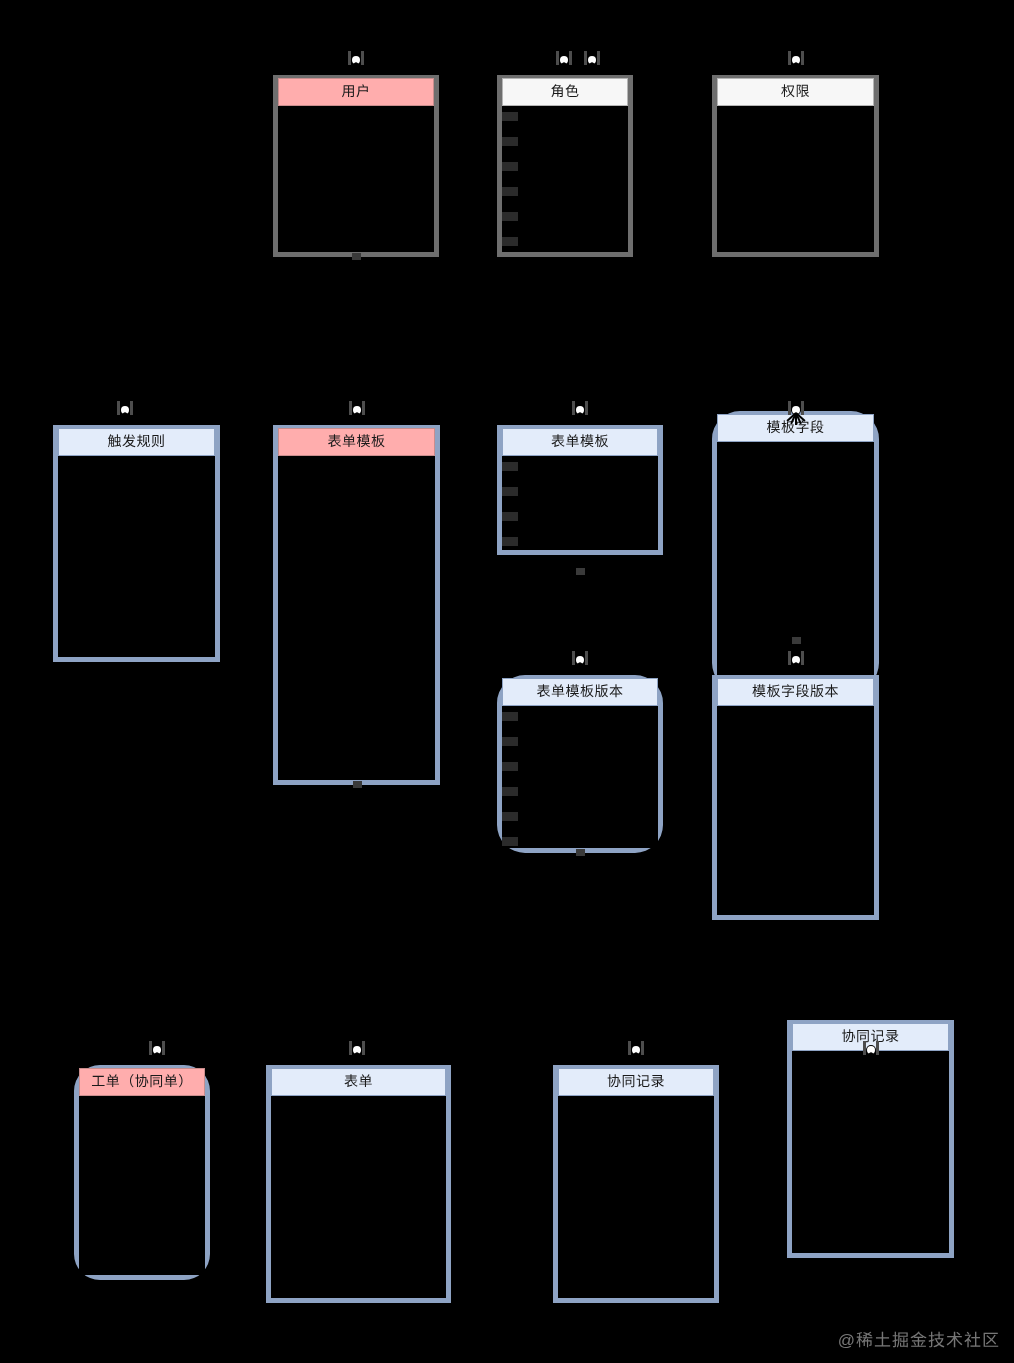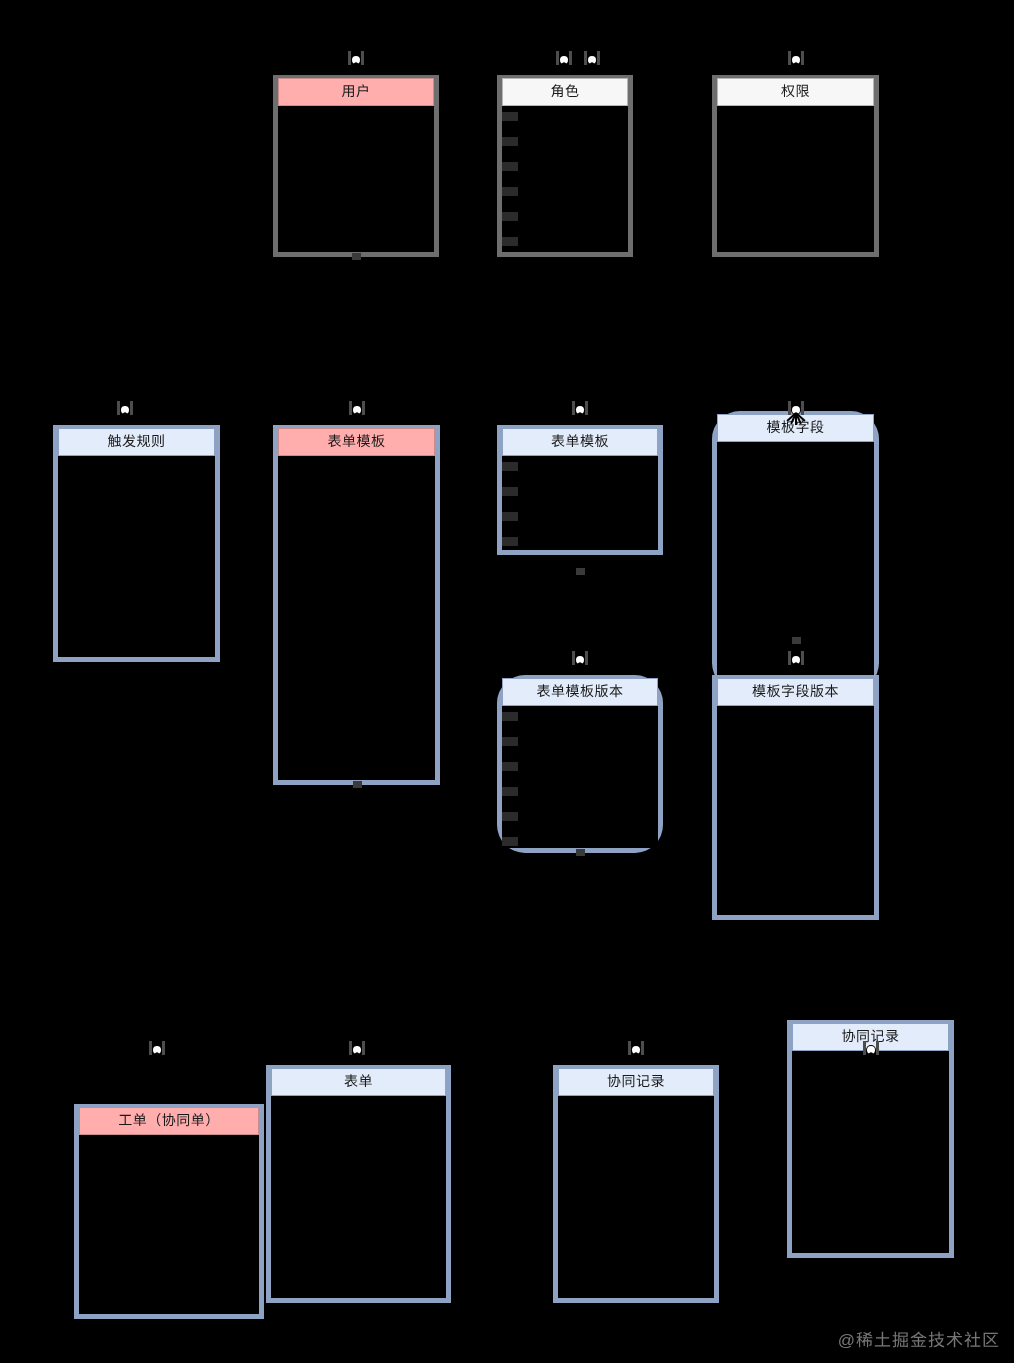--- a/index.html
+++ b/index.html
@@ -312,21 +312,21 @@
         <span class="conn-stem right"></span>
         <span class="conn-dot"></span>
         <span class="conn-legs">
           <i></i>
           <i></i>
           <i></i>
           <i></i>
           <i></i>
         </span>
       </div>
-      <div class="entity blue" style="left: 74px; top: 1104px; width: 190px; height: 215px;">
+      <div class="entity blue" style="left: 74px; top: 1065px; width: 136px; height: 215px; border-radius: 26px;">
         <div class="entity-header hdr-pink">工单（协同单）</div>
         <div class="entity-body"></div>
       </div>
       <div class="connector" style="left: 145px; top: 1041px;">
         <span class="conn-stem"></span>
         <span class="conn-stem right"></span>
         <span class="conn-dot"></span>
         <span class="conn-legs">
           <i></i>
           <i></i>

